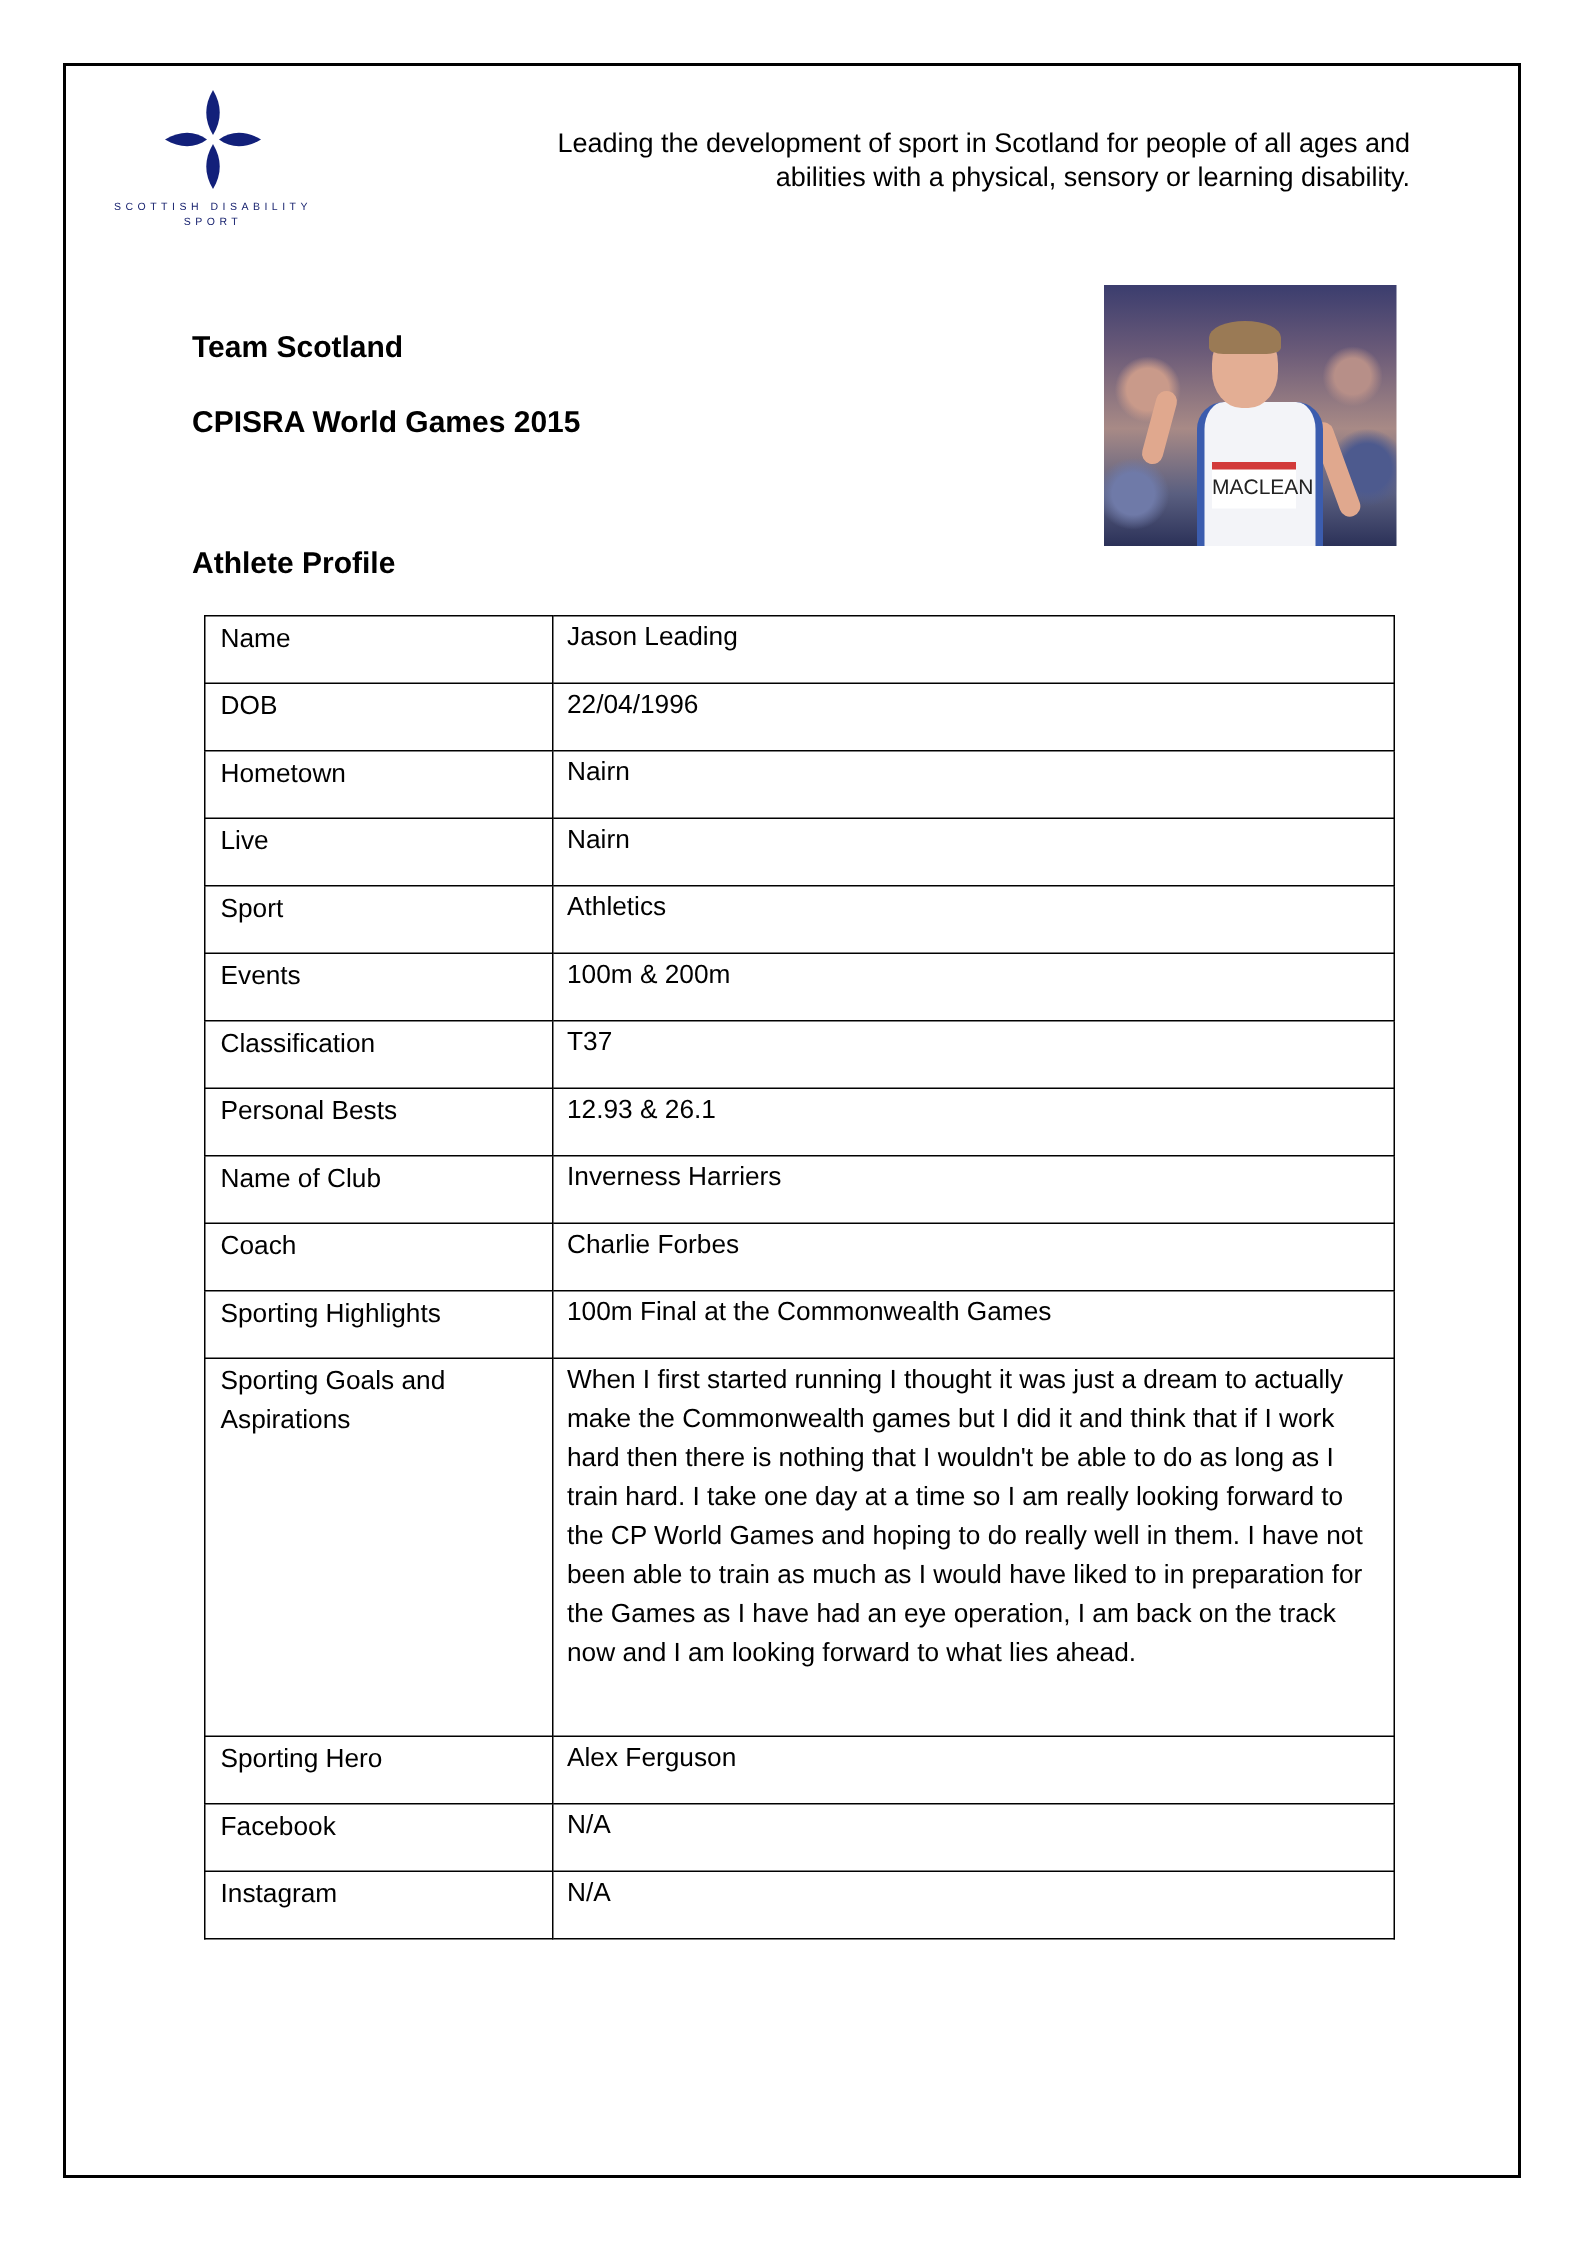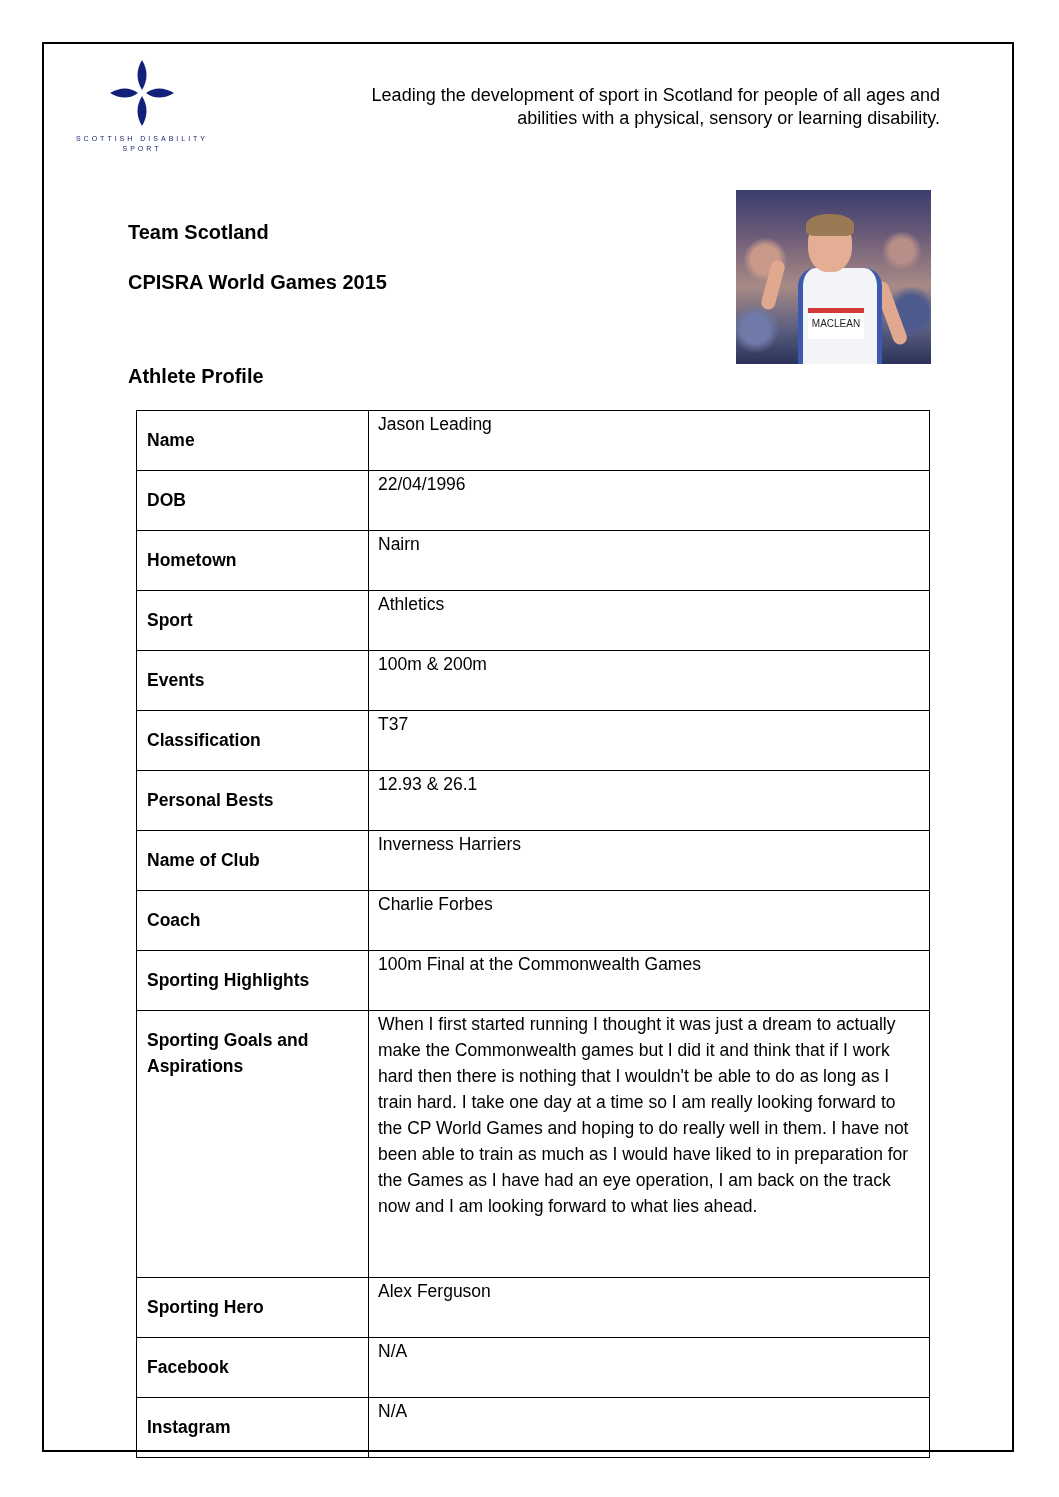--- a/index.html
+++ b/index.html
@@ -15,26 +15,26 @@
     .photo { position: absolute; left: 736px; top: 190px; width: 195px; height: 174px; overflow: hidden;
       background: linear-gradient(180deg, #3b3d6e 0%, #6a5a78 25%, #a88a86 55%, #5a5f80 80%, #2b3158 100%); }
     .photo .bg-blur { position: absolute; inset: 0; background:
       radial-gradient(circle at 15% 40%, #c99a8a 0 14px, transparent 22px),
       radial-gradient(circle at 85% 35%, #b78f88 0 12px, transparent 20px),
       radial-gradient(circle at 90% 70%, #4d5a8e 0 16px, transparent 26px),
       radial-gradient(circle at 10% 80%, #6f7aa8 0 14px, transparent 24px); }
     .photo .head { position: absolute; left: 72px; top: 28px; width: 44px; height: 54px; border-radius: 45% 45% 45% 45%; background: #e3ae94; }
     .photo .hair { position: absolute; left: 70px; top: 24px; width: 48px; height: 22px; border-radius: 50% 50% 20% 20%; background: #9a7a55; }
     .photo .vest { position: absolute; left: 62px; top: 78px; width: 74px; height: 100px; border-radius: 18px 18px 0 0; background: #f3f4f8; border-left: 5px solid #3b5cae; border-right: 5px solid #3b5cae; }
-    .photo .bib { position: absolute; left: 72px; top: 118px; width: 56px; height: 26px; background: #fff; border-top: 5px solid #d23a3a; font-size: 10px; text-align: center; line-height: 22px; color: #222; }
+    .photo .bib { position: absolute; left: 72px; top: 118px; width: 56px; height: 26px; background: #fff; border-top: 5px solid #d23a3a; font-size: 14px; text-align: right; line-height: 22px; color: #222; }
     .photo .arm-l { position: absolute; left: 30px; top: 70px; width: 14px; height: 50px; border-radius: 7px; background: #e0a88e; transform: rotate(15deg); }
     .photo .arm-r { position: absolute; left: 148px; top: 90px; width: 14px; height: 66px; border-radius: 7px; background: #e0a88e; transform: rotate(-20deg); }
     table.profile { position: absolute; left: 136px; top: 410px; width: 794px; border-collapse: collapse; }
     table.profile td { border: 1.5px solid #000; vertical-align: top; font-size: 17.5px; padding: 0 10px; height: 43px; line-height: 26px; }
-    table.profile td.label { width: 211px; font-weight: bold; padding-top: 16px; margin-left: 12px; }
+    table.profile td.label { width: 211px; font-weight: normal; padding-top: 1px; margin-left: 12px; }
     table.profile td.value { padding-left: 9px; }
     table.profile tr.tall td { height: 250px; }
     .value-long { line-height: 25.8px; }
   </style>
 </head>
 <body>
 
 <div class="page-border"></div>
 
 <div class="logo">
@@ -75,20 +75,24 @@
       </tr>
       <tr>
         <td class="label">DOB</td>
         <td class="value">22/04/1996</td>
       </tr>
       <tr>
         <td class="label">Hometown</td>
         <td class="value">Nairn</td>
       </tr>
       <tr>
+        <td class="label">Live</td>
+        <td class="value">Nairn</td>
+      </tr>
+      <tr>
         <td class="label">Sport</td>
         <td class="value">Athletics</td>
       </tr>
       <tr>
         <td class="label">Events</td>
         <td class="value">100m &amp; 200m</td>
       </tr>
       <tr>
         <td class="label">Classification</td>
         <td class="value">T37</td>

